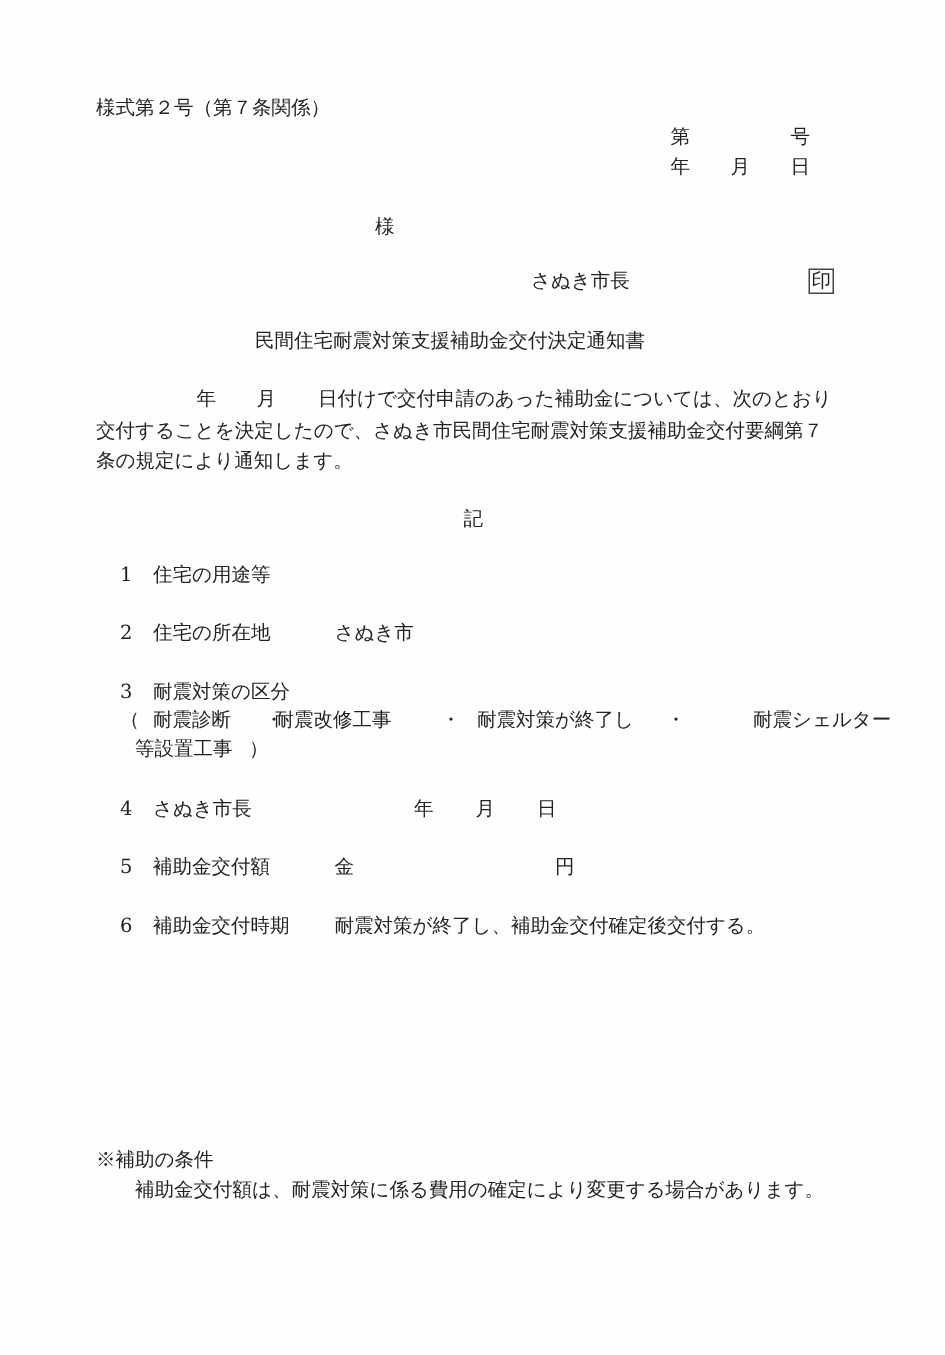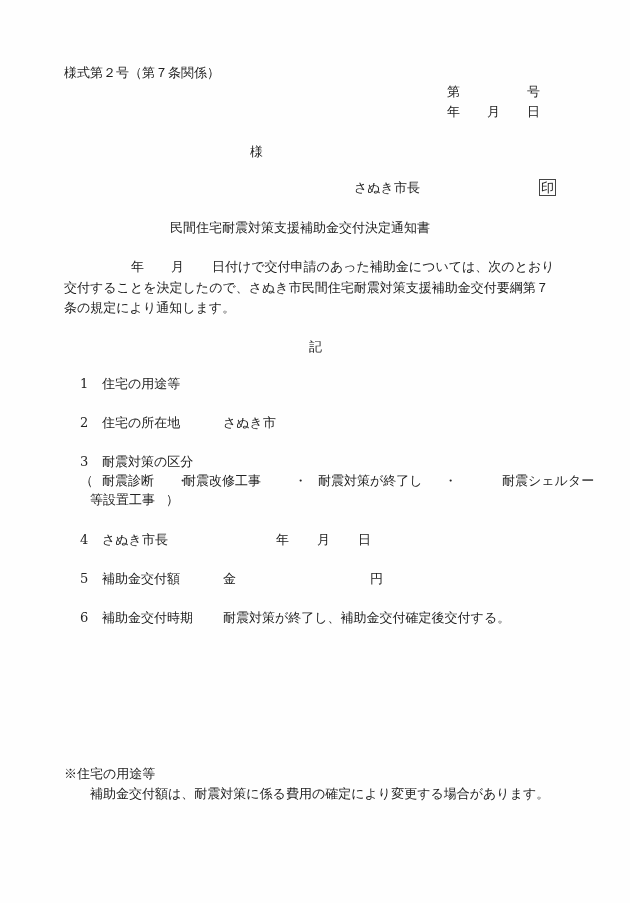--- a/index.html
+++ b/index.html
@@ -72,14 +72,14 @@
   <div class="abs" style="left:80px; top:571px;">5</div>
   <div class="abs" style="left:102px; top:571px;">補助金交付額</div>
   <div class="abs" style="left:223px; top:571px;">金</div>
   <div class="abs" style="left:370px; top:571px;">円</div>
 
   <div class="abs" style="left:80px; top:610px;">6</div>
   <div class="abs" style="left:102px; top:610px;">補助金交付時期</div>
   <div class="abs" style="left:223px; top:610px;">耐震対策が終了し、補助金交付確定後交付する。</div>
 </div>
 
-<div class="abs" style="left:64px; top:766px;">※住宅の用途等</div>
+<div class="abs" style="left:64px; top:766px;">※補助の条件</div>
 <div class="abs" style="left:90px; top:786px;">補助金交付額は、耐震対策に係る費用の確定により変更する場合があります。</div>
 
 </body></html>

